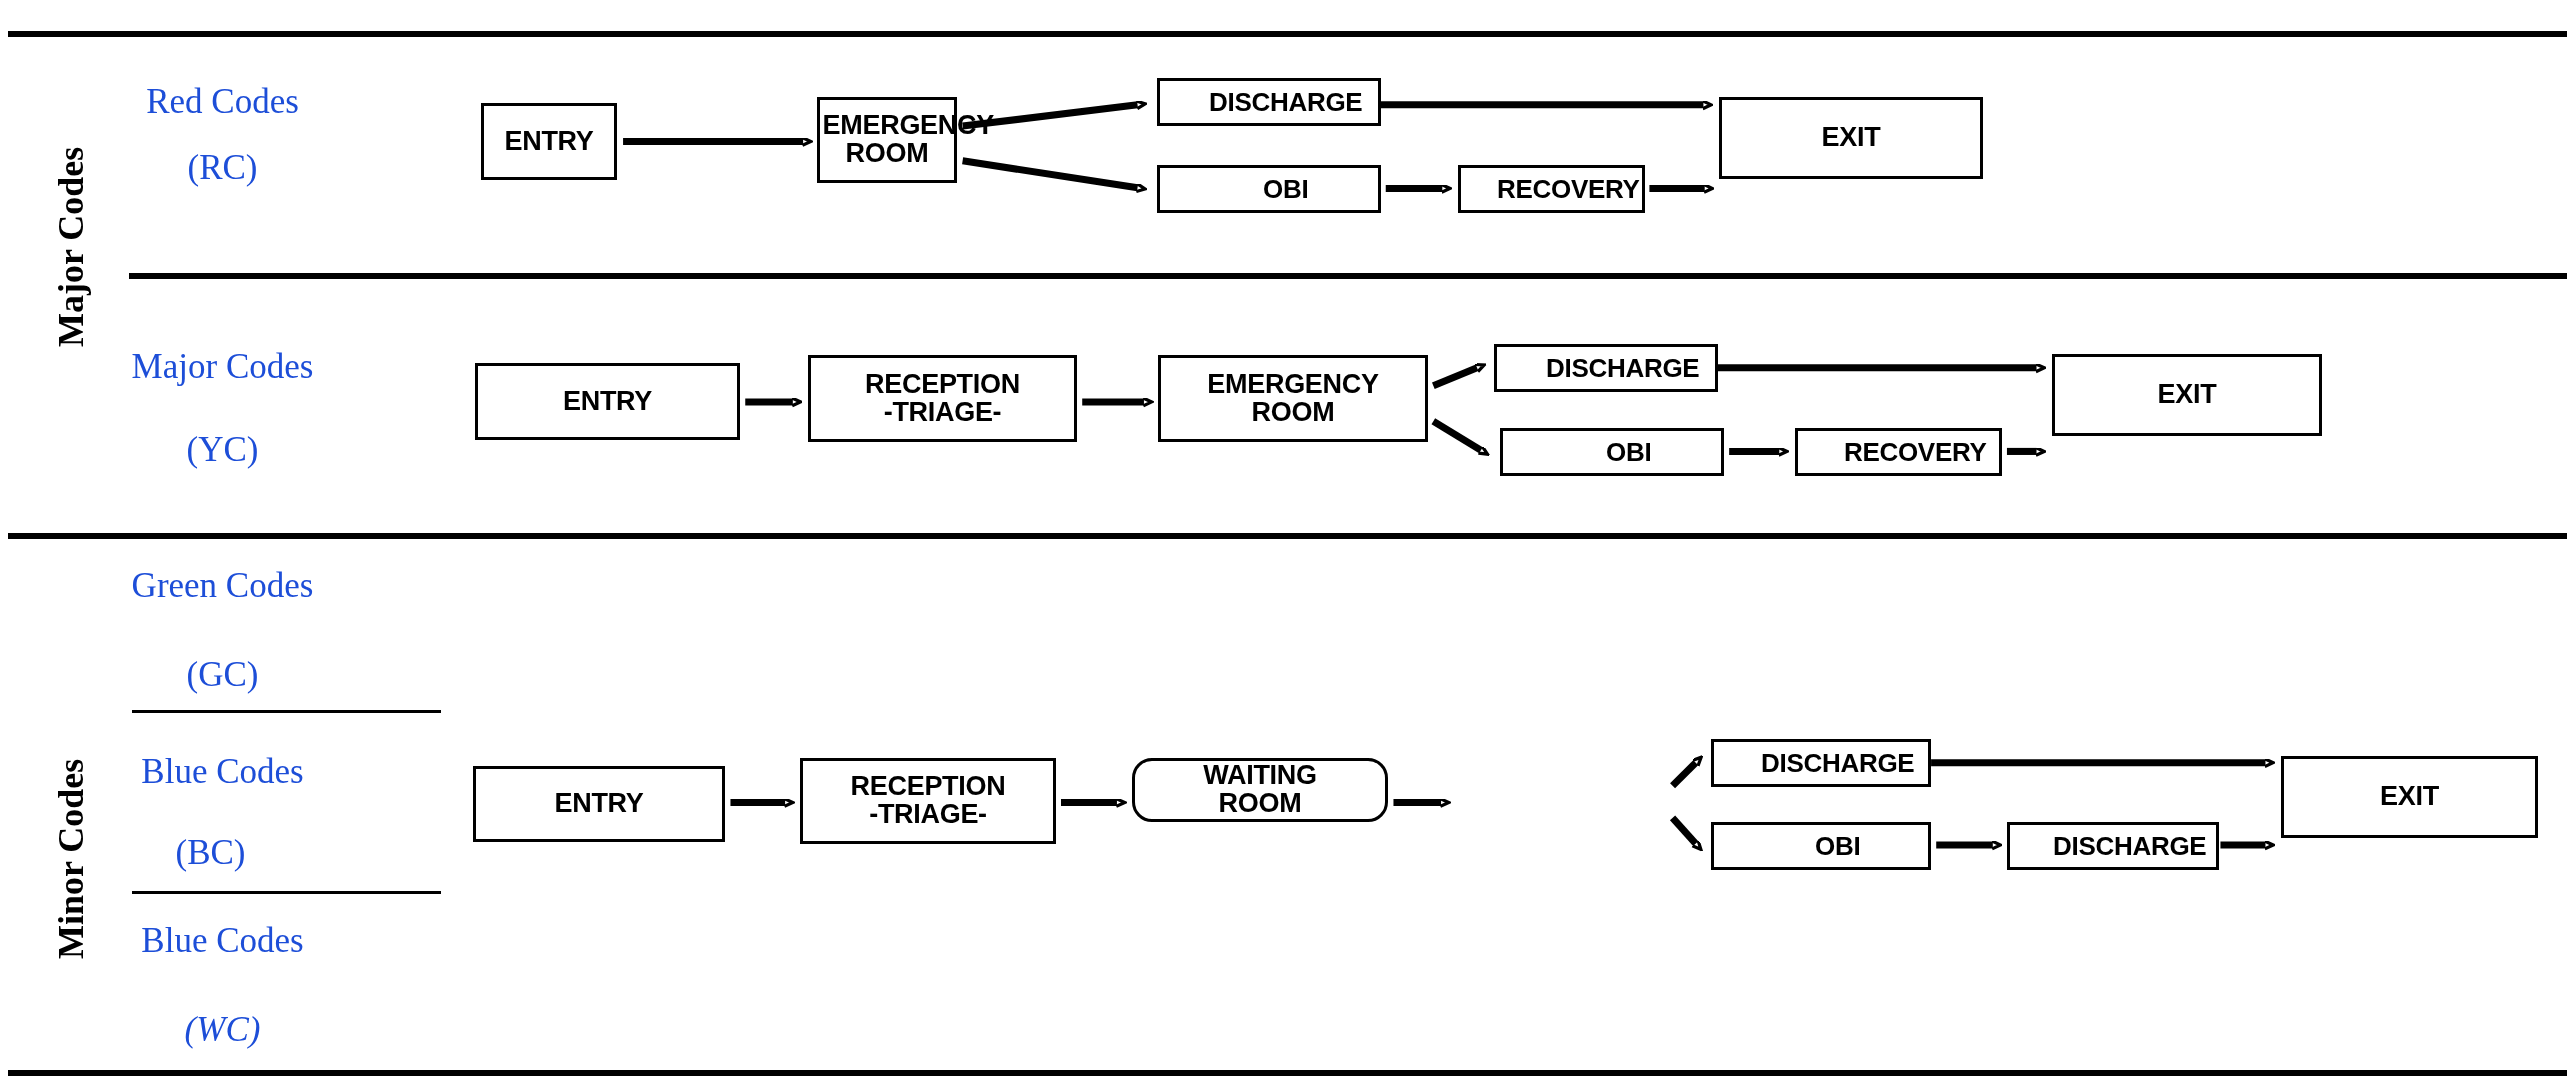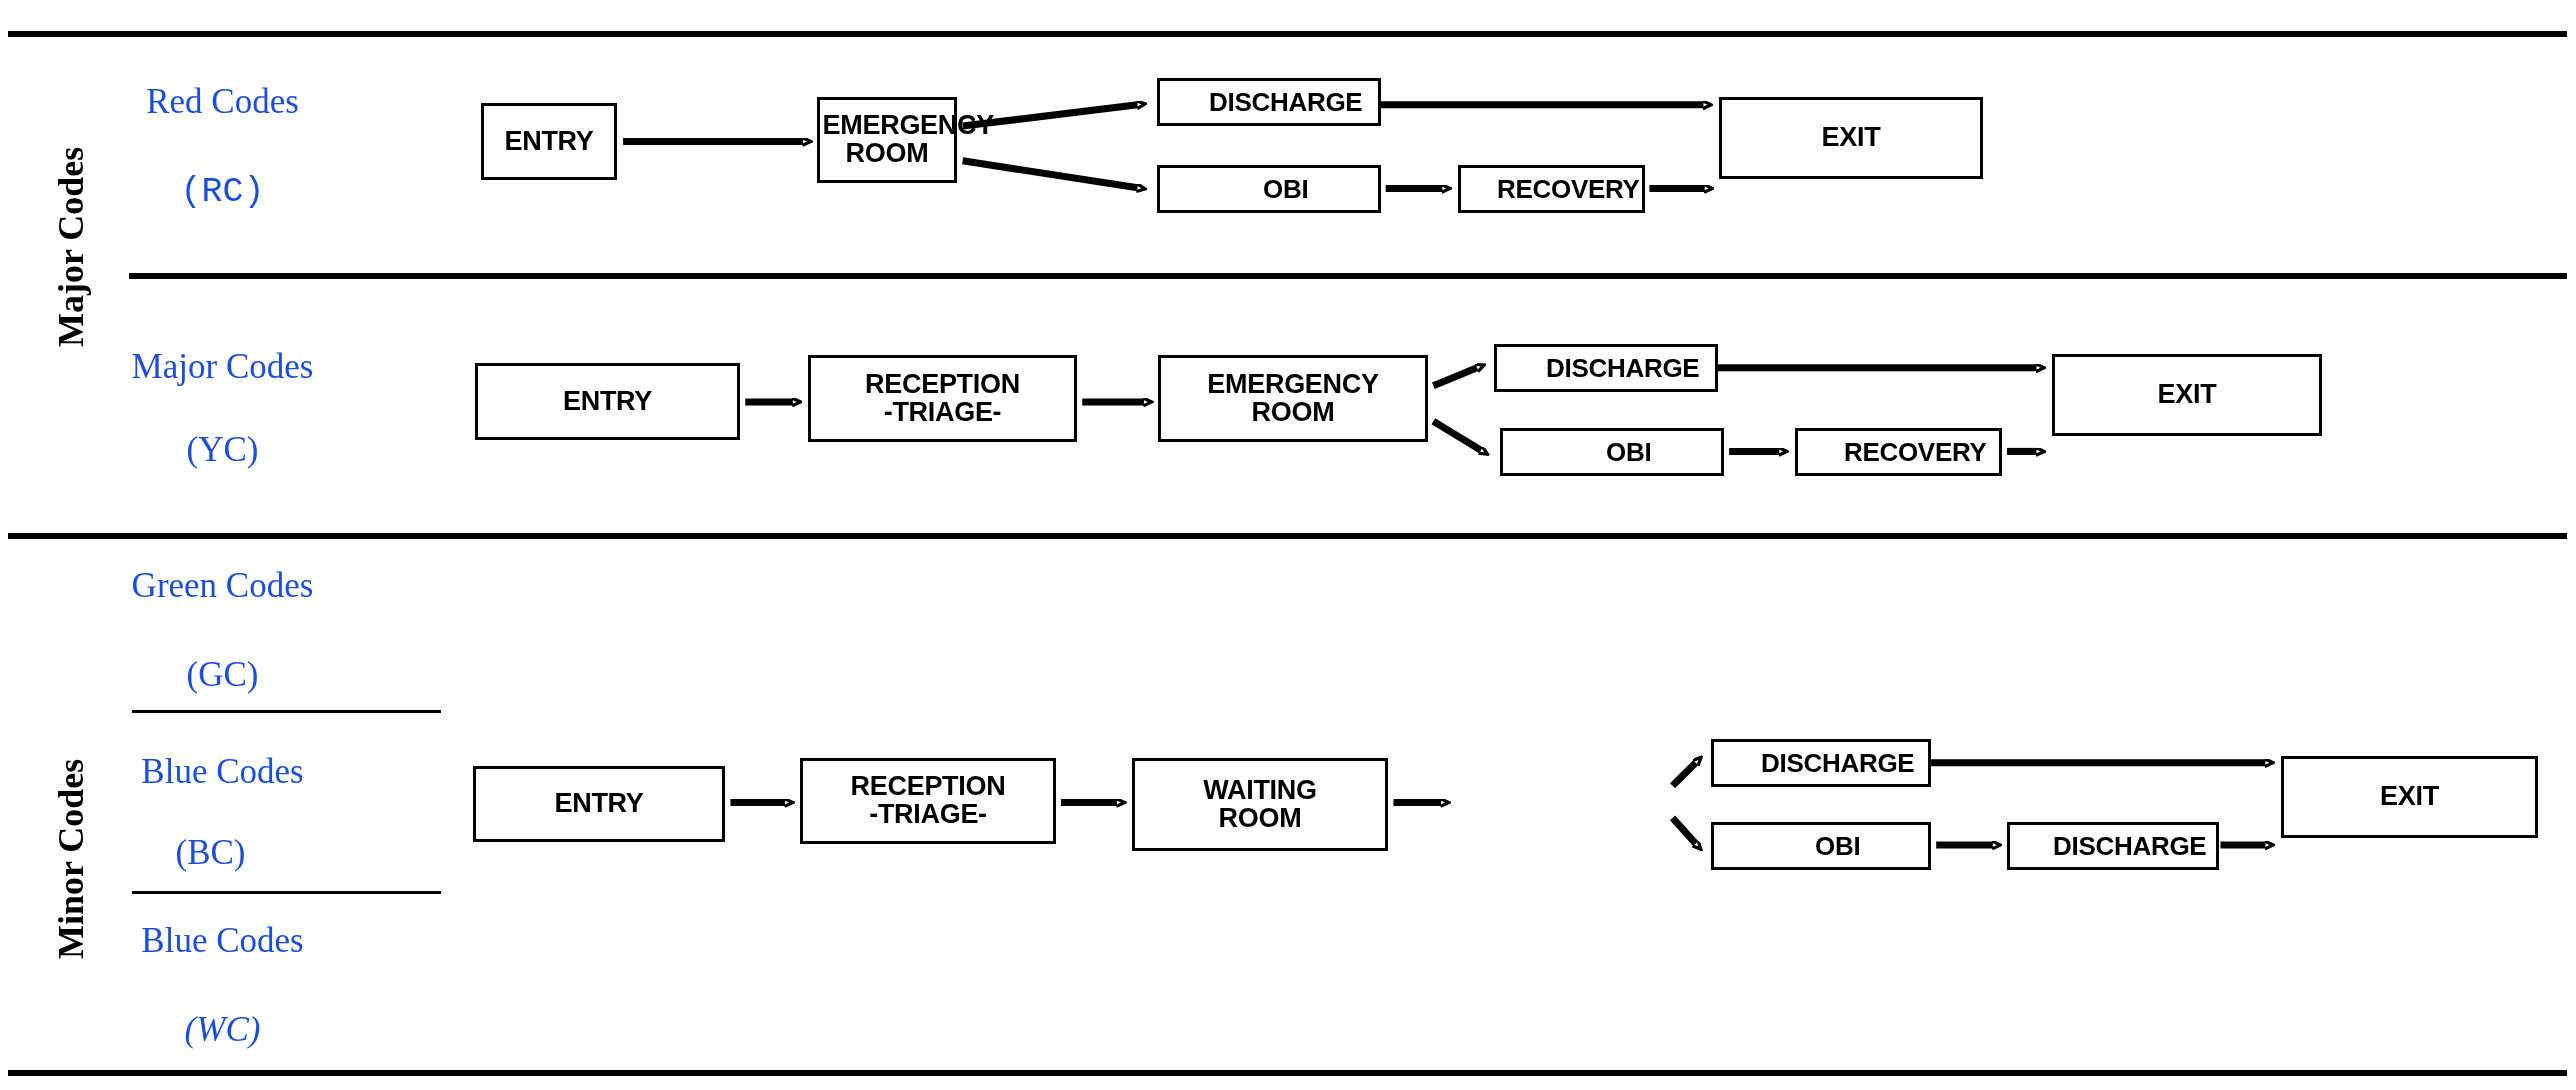--- a/index.html
+++ b/index.html
@@ -84,21 +84,21 @@
   <div class="rule rule-mid1"></div>
   <div class="rule rule-major"></div>
   <div class="rule rule-sub1"></div>
   <div class="rule rule-sub2"></div>
   <div class="rule rule-bottom"></div>
 
   <div class="vlabel vlabel-major">Major Codes</div>
   <div class="vlabel vlabel-minor">Minor Codes</div>
 
   <div class="rlabel" style="left:113px; top:82px; width:219px;">Red Codes</div>
-  <div class="rlabel" style="left:113px; top:172px; width:219px;font-family:Liberation Mono, monospace;">(RC)</div>
+  <div class="rlabel" style="left:113px; top:148px; width:219px;">(RC)</div>
 
   <div class="rlabel" style="left:113px; top:347px; width:219px;">Major Codes</div>
   <div class="rlabel" style="left:113px; top:430px; width:219px;">(YC)</div>
 
   <div class="rlabel" style="left:113px; top:566px; width:219px;">Green Codes</div>
   <div class="rlabel" style="left:113px; top:655px; width:219px;">(GC)</div>
 
   <div class="rlabel" style="left:113px; top:744px; width:219px;margin-top:8px;">Blue Codes</div>
   <div class="rlabel" style="left:101px; top:833px; width:219px;">(BC)</div>
 
@@ -162,21 +162,21 @@
 
   <div class="fbox f-lg" style="left:473px; top:766px; width:252px; height:76px;">
     <span>ENTRY</span>
   </div>
 
   <div class="fbox f-lg" style="left:800px; top:758px; width:256px; height:86px; flex-direction:column;">
     <span>RECEPTION</span>
     <span>-TRIAGE-</span>
   </div>
 
-  <div class="fbox f-lg" style="left:1132px; top:758px; width:256px; height:93px; flex-direction:column;">
+  <div class="fbox f-lg" style="left:1132px; top:758px; width:256px; height:64px; flex-direction:column;border-radius:20px;">
     <span>WAITING</span>
     <span>ROOM</span>
   </div>
 
 
   <div class="fbox f-md" style="left:1711px; top:739px; width:220px; height:48px;">
     <span>DISCHARGE</span>
   </div>
 
   <div class="fbox f-md" style="left:1711px; top:822px; width:220px; height:48px;">

